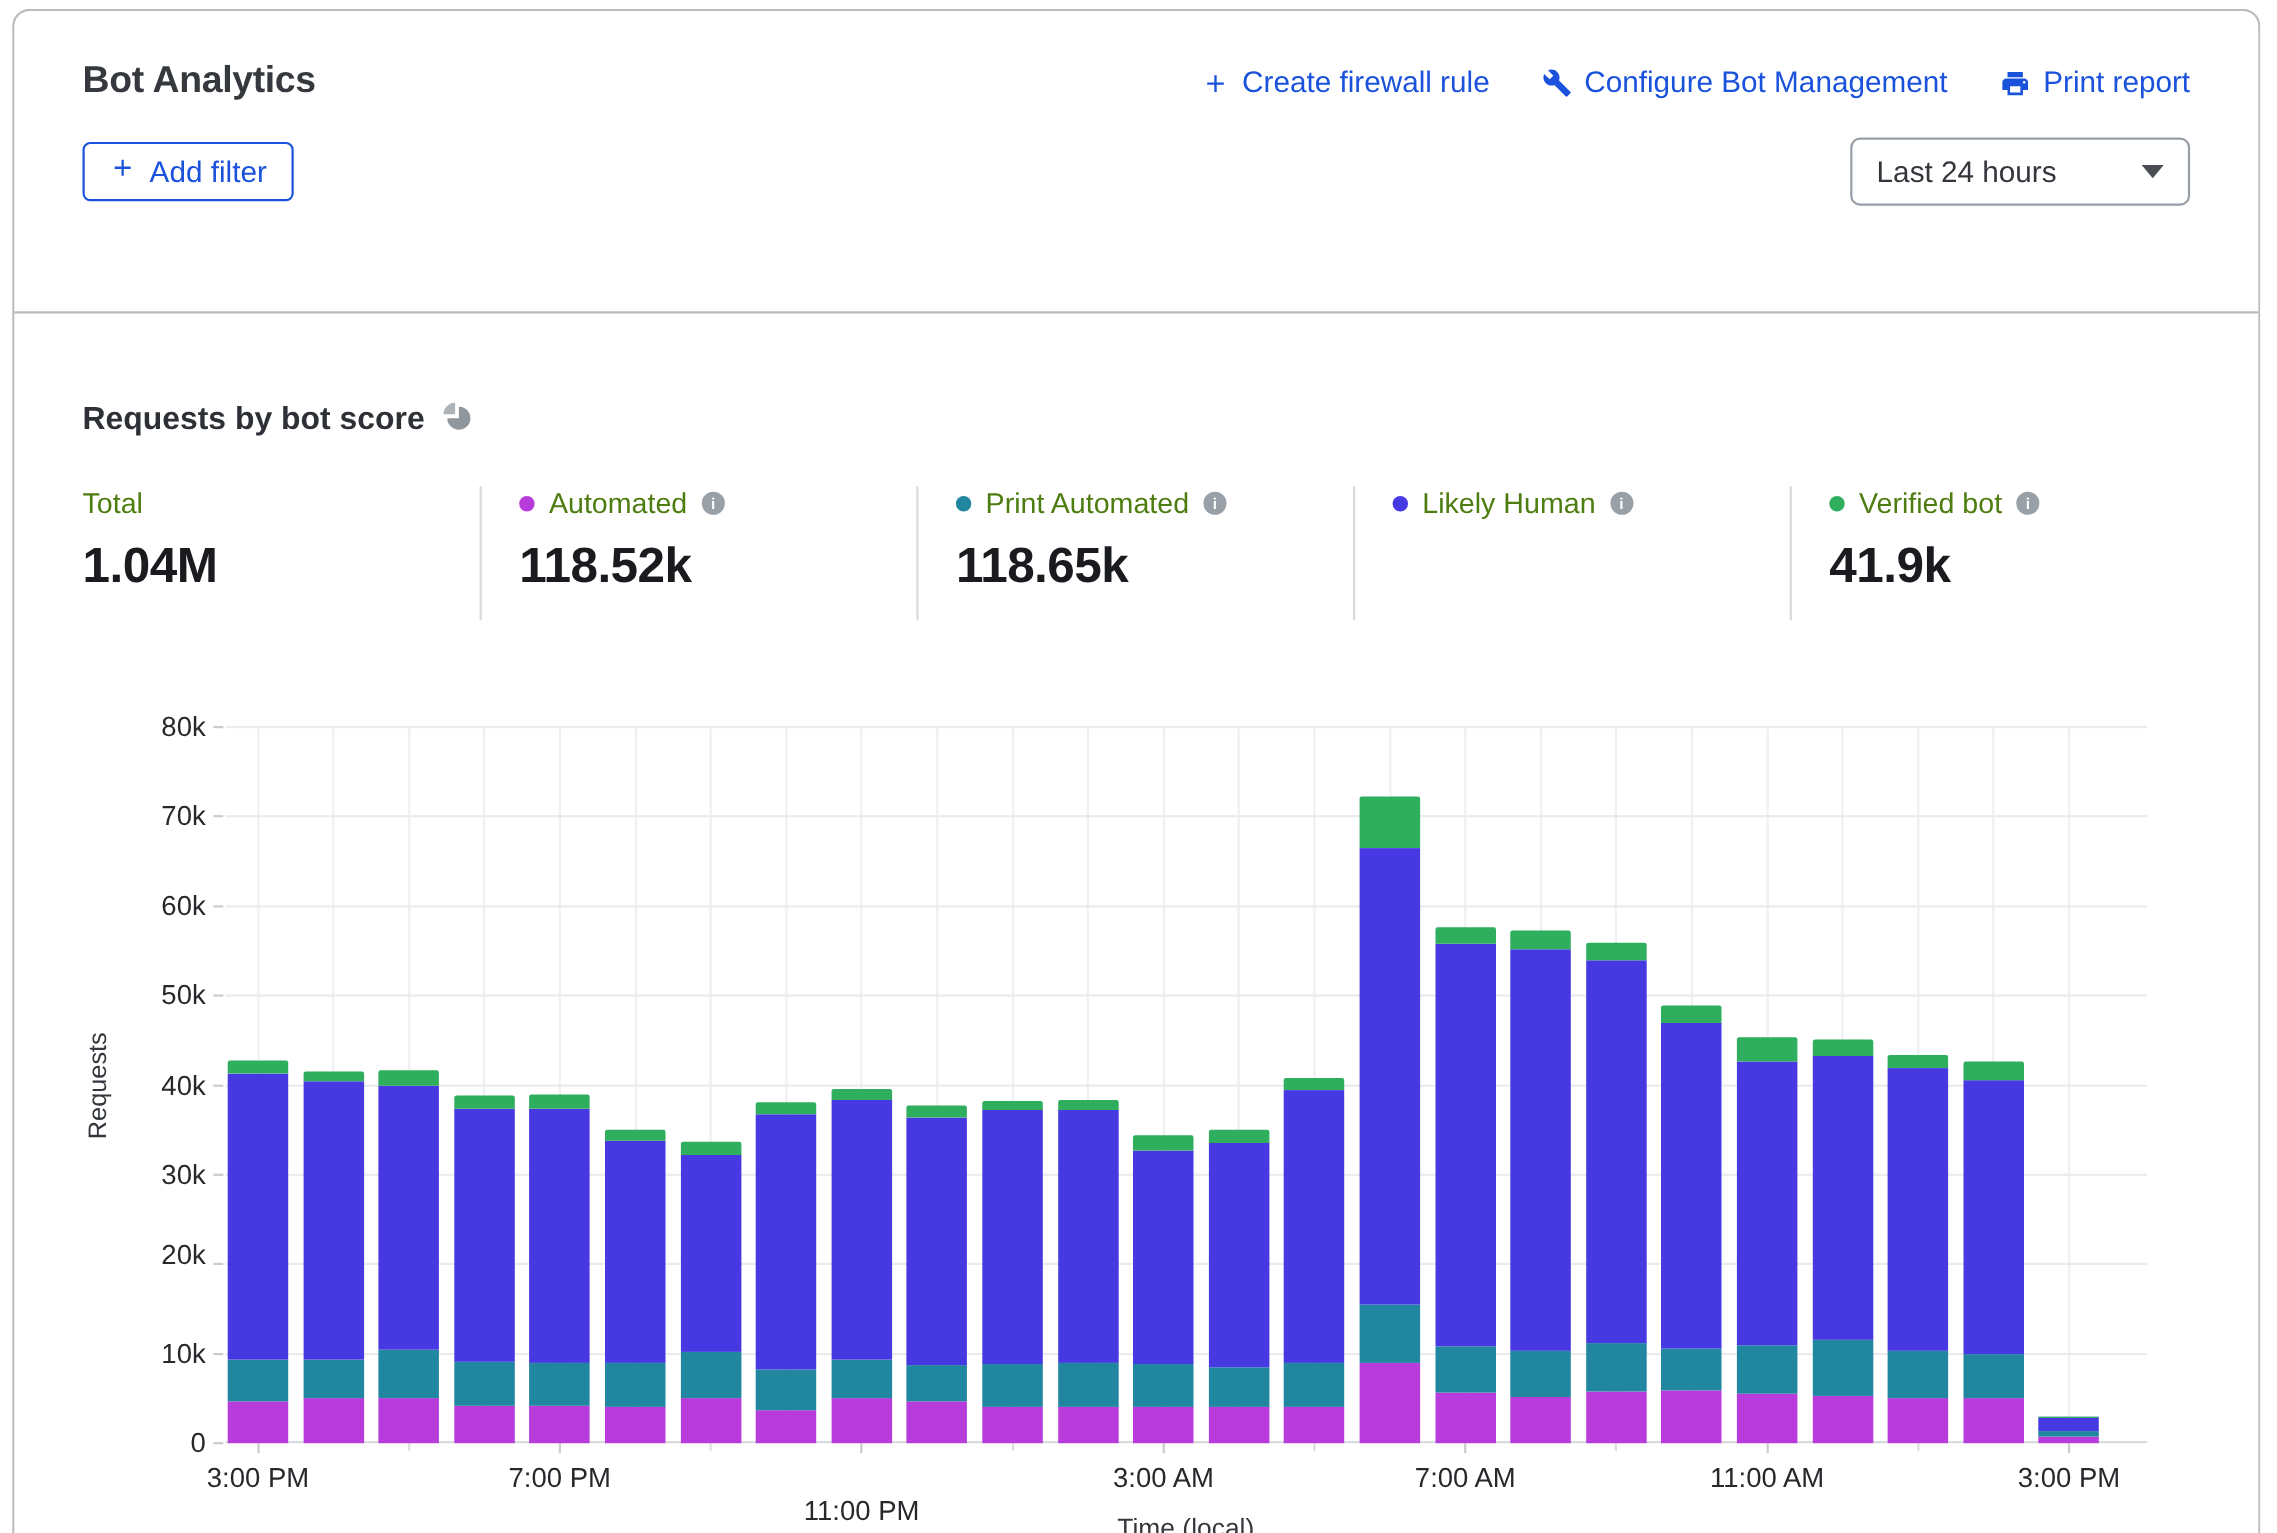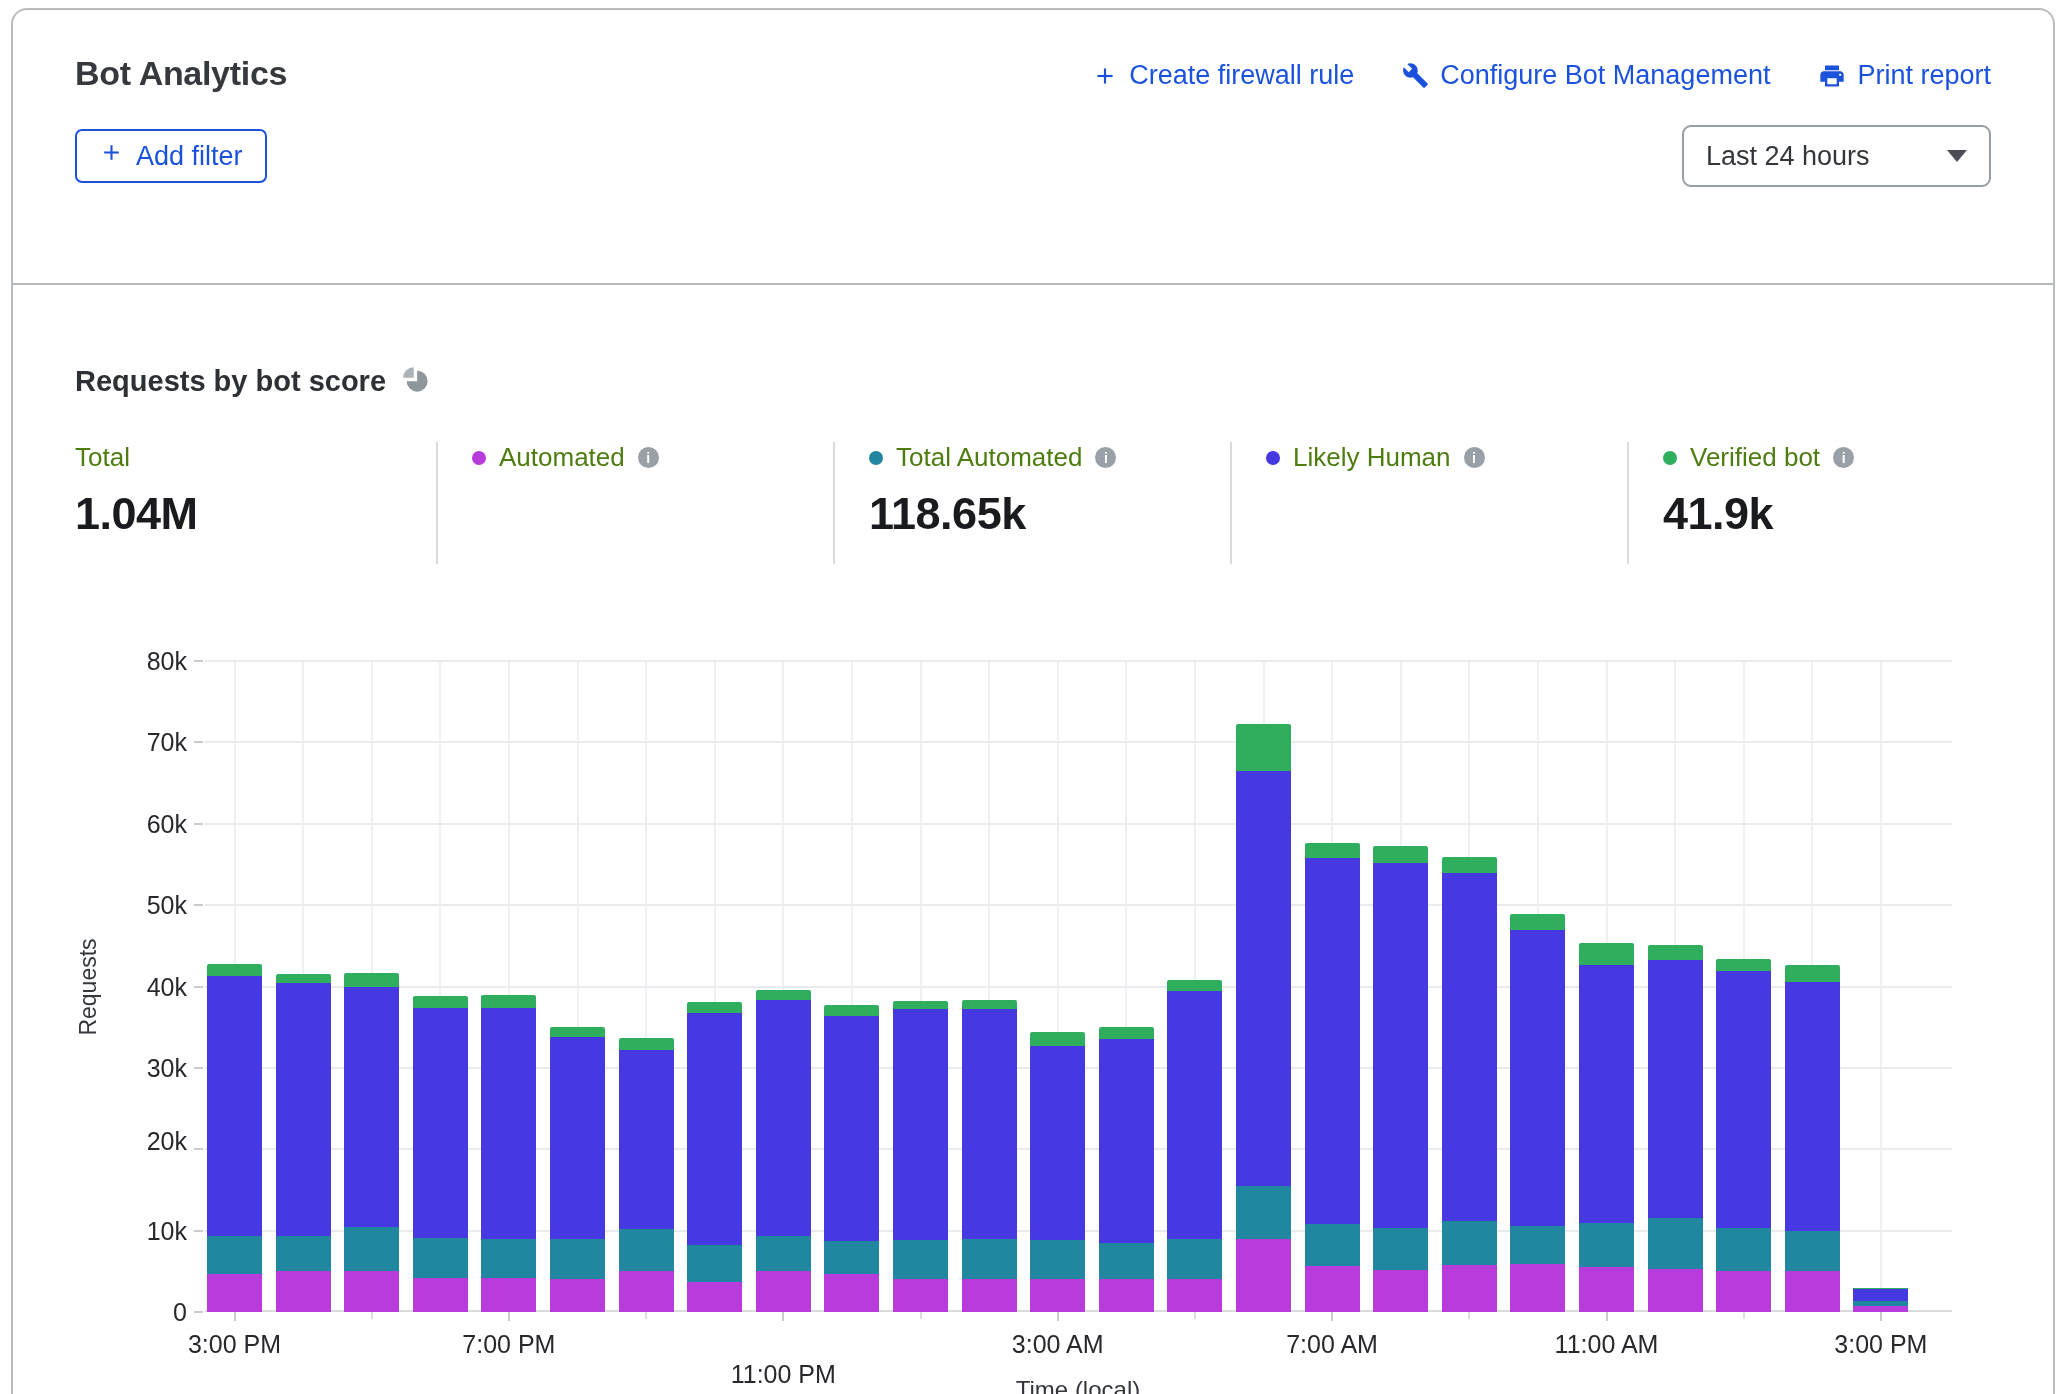--- a/index.html
+++ b/index.html
@@ -128,25 +128,26 @@
           <span>Total</span>
         </div>
         <div class="stat-value">1.04M</div>
       </div>
       <div class="stat">
         <div class="stat-label-row">
           <span class="dot" style="background: rgb(184, 59, 220);"></span>
           <span>Automated</span>
           <span class="info"></span>
         </div>
+        <div class="stat-value">118.52k</div>
       </div>
       <div class="stat">
         <div class="stat-label-row">
           <span class="dot" style="background: rgb(33, 135, 160);"></span>
-          <span>Total Automated</span>
+          <span>Print Automated</span>
           <span class="info"></span>
         </div>
         <div class="stat-value">118.65k</div>
       </div>
       <div class="stat">
         <div class="stat-label-row">
           <span class="dot" style="background: rgb(70, 57, 226);"></span>
           <span>Likely Human</span>
           <span class="info"></span>
         </div>

